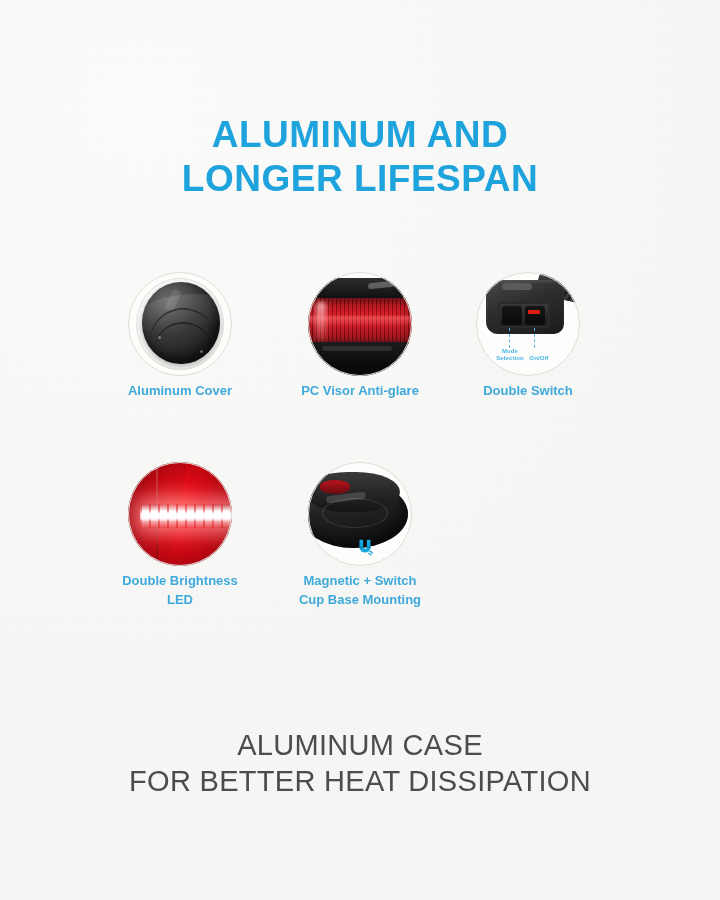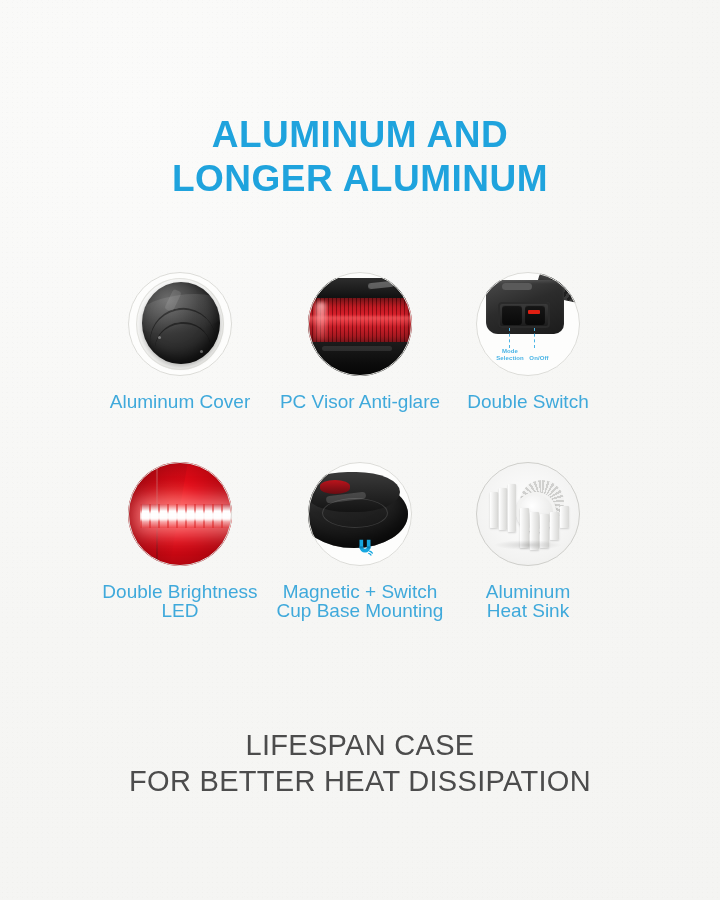--- a/index.html
+++ b/index.html
@@ -60,25 +60,25 @@
     position:absolute;left:0;top:0;
     width:104px;height:104px;
     border-radius:50%;
     border:1px solid #cfcfcb;
     box-sizing:border-box;
     pointer-events:none;
   }
   .ring.soft{border-color:#dcdcd8;}
 
   .caption{
-    margin-top:16px;
+    margin-top:5px;
     text-align:center;
     color:#3fa9db;
-    font-size:19px;
-    font-weight:400;
+    font-size:13px;
+    font-weight:700;
     line-height:19px;
   }
   .caption.left{text-align:center;}
 
   
   .cover-outer{
     position:absolute;left:8px;top:6px;
     width:88px;height:92px;border-radius:50%;
     background:radial-gradient(circle at 38% 28%, #fdfdfd 0%, #f2f2f0 60%, #e8e8e5 100%);
     box-shadow:inset 0 0 0 1px #e2e2de;
@@ -322,21 +322,21 @@
   .footer span{display:block;}
 </style>
 </head>
 <body>
 
 <div class="page">
   <div class="grain"></div>
 
   <div class="headline">
     <span>ALUMINUM AND</span>
-    <span>LONGER ALUMINUM</span>
+    <span>LONGER LIFESPAN</span>
   </div>
 
   <div class="grid">
 
     <div class="row">
 
       <div class="cell c0">
         <div class="circle-wrap">
           <div class="circle">
             <div class="cover-outer"></div>
@@ -432,44 +432,20 @@
             </div>
           </div>
           <div class="ring soft"></div>
         </div>
         <div class="caption">
           <div>Magnetic + Switch</div>
           <div>Cup Base Mounting</div>
         </div>
       </div>
 
-      <div class="cell c2">
-        <div class="circle-wrap">
-          <div class="circle">
-            <div class="hs">
-              <div class="hs-gear"></div>
-              <div class="hs-core"></div>
-              <div class="fin" style="left:14px;top:30px;width:8px;height:36px;"></div>
-              <div class="fin" style="left:23px;top:26px;width:8px;height:42px;"></div>
-              <div class="fin" style="left:32px;top:22px;width:8px;height:48px;"></div>
-              <div class="fin" style="left:44px;top:46px;width:9px;height:40px;"></div>
-              <div class="fin" style="left:54px;top:50px;width:9px;height:38px;"></div>
-              <div class="fin" style="left:64px;top:52px;width:9px;height:34px;"></div>
-              <div class="fin" style="left:74px;top:50px;width:9px;height:28px;"></div>
-              <div class="fin" style="left:84px;top:44px;width:9px;height:22px;"></div>
-              <div class="hs-shadow"></div>
-            </div>
-          </div>
-          <div class="ring"></div>
-        </div>
-        <div class="caption left">
-          <div>Aluminum</div>
-          <div>Heat Sink</div>
-        </div>
-      </div>
     </div>
   </div>
 
   <div class="footer">
-    <span>LIFESPAN CASE</span>
+    <span>ALUMINUM CASE</span>
     <span>FOR BETTER HEAT DISSIPATION</span>
   </div>
 </div>
 
 </body></html>

